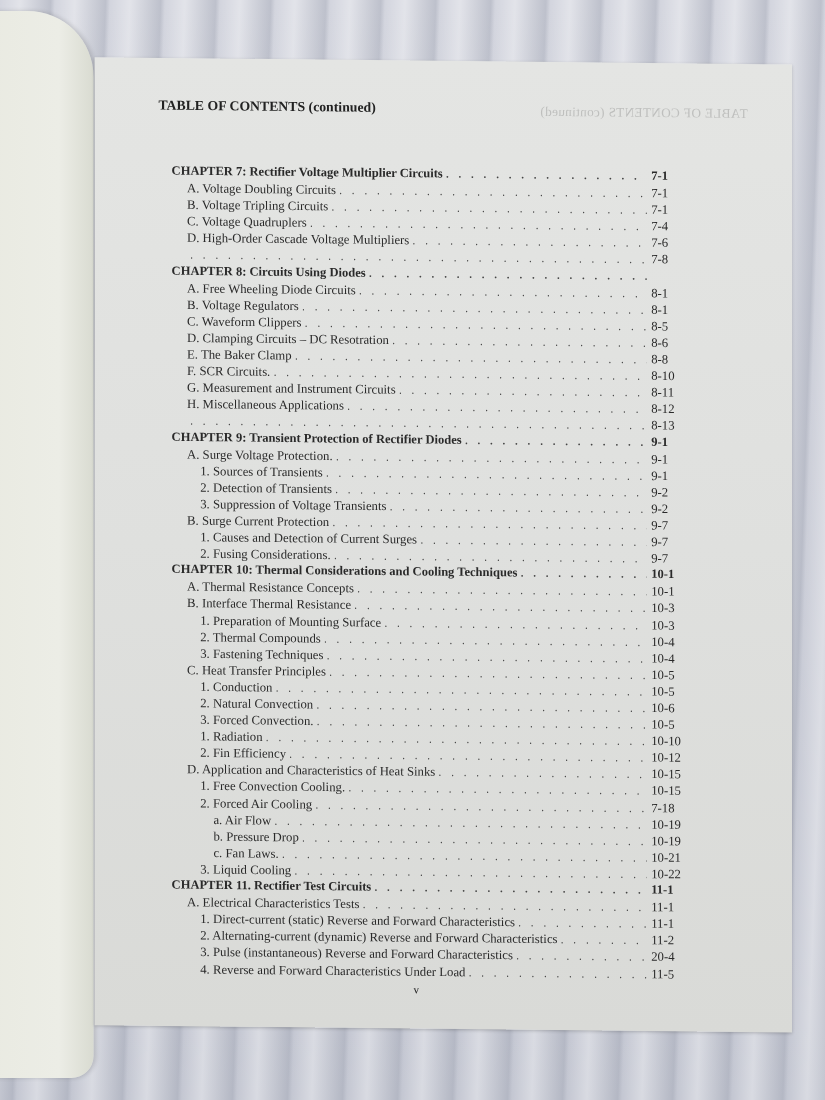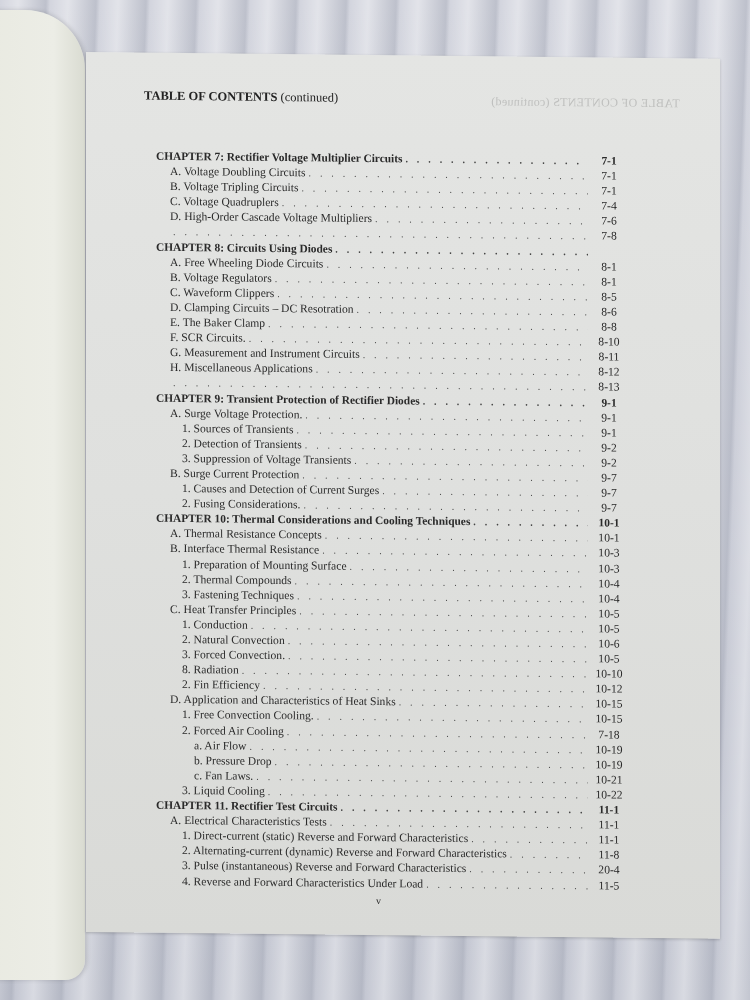--- a/index.html
+++ b/index.html
@@ -22,36 +22,36 @@
     background: linear-gradient(180deg, #e4e5e3 0%, #dfe0de 50%, #d9dad7 100%);
     transform: skewY(0.6deg);
     transform-origin: left top;
     box-shadow: 0 1px 3px rgba(0,0,0,0.2);
   }
   .page-inner { position: absolute; left: 0; top: 0; right: 0; bottom: 0; }
   .toc-header {
     position: absolute; left: 58px; top: 36px;
     font-weight: bold; font-size: 12.5px; color: #222;
   }
-  .toc-header .cont { font-weight: normal; }
+  .toc-header .cont { font-weight: bold; }
   .ghost {
     position: absolute; right: 40px; top: 38px; font-size: 12px; color: rgba(60,60,60,0.22);
     transform: scaleX(-1); letter-spacing: 0.3px;
   }
   .toc { position: absolute; left: 70px; top: 96px; width: 470px; }
   .entry {
     display: flex; align-items: baseline; font-size: 11.6px; color: #2a2a2a;
     height: 15.1px; line-height: 15px; white-space: nowrap;
   }
   .entry .title { flex: 0 0 auto; padding-right: 3px; }
   .entry .dots {
     flex: 1 1 auto; overflow: hidden; color: #444; letter-spacing: 3.2px; font-size: 10px;
   }
   .entry .dots::before { content: ". . . . . . . . . . . . . . . . . . . . . . . . . . . . . . . . . . . . . . . . . . . . . . . . . . . . . . . . . . . . . . . . . . . . . . . . . ."; }
-  .entry .pg { flex: 0 0 34px; text-align: center; padding-left: 4px; }
+  .entry .pg { flex: 0 0 34px; text-align: left; padding-left: 4px; }
   .entry.chapter { font-weight: bold; font-size: 11.4px; }
   .lvl1 { padding-left: 14px; }
   .lvl2 { padding-left: 26px; }
   .lvl3 { padding-left: 38px; }
   .folio {
     position: absolute; left: 290px; top: 840px; font-size: 10px; color: #222;
   }
 </style>
 </head>
 <body>
@@ -231,21 +231,21 @@
           <span class="title">2. Natural Convection</span>
           <span class="dots"></span>
           <span class="pg">10-6</span>
         </div>
         <div class="entry lvl2">
           <span class="title">3. Forced Convection.</span>
           <span class="dots"></span>
           <span class="pg">10-5</span>
         </div>
         <div class="entry lvl2">
-          <span class="title">8. Radiation</span>
+          <span class="title">1. Radiation</span>
           <span class="dots"></span>
           <span class="pg">10-10</span>
         </div>
         <div class="entry lvl2">
           <span class="title">2. Fin Efficiency</span>
           <span class="dots"></span>
           <span class="pg">10-12</span>
         </div>
         <div class="entry lvl1">
           <span class="title">D. Application and Characteristics of Heat Sinks</span>
@@ -293,21 +293,21 @@
           <span class="pg">11-1</span>
         </div>
         <div class="entry lvl2">
           <span class="title">1. Direct-current (static) Reverse and Forward Characteristics</span>
           <span class="dots"></span>
           <span class="pg">11-1</span>
         </div>
         <div class="entry lvl2">
           <span class="title">2. Alternating-current (dynamic) Reverse and Forward Characteristics</span>
           <span class="dots"></span>
-          <span class="pg">11-8</span>
+          <span class="pg">11-2</span>
         </div>
         <div class="entry lvl2">
           <span class="title">3. Pulse (instantaneous) Reverse and Forward Characteristics</span>
           <span class="dots"></span>
           <span class="pg">20-4</span>
         </div>
         <div class="entry lvl2">
           <span class="title">4. Reverse and Forward Characteristics Under Load</span>
           <span class="dots"></span>
           <span class="pg">11-5</span>

